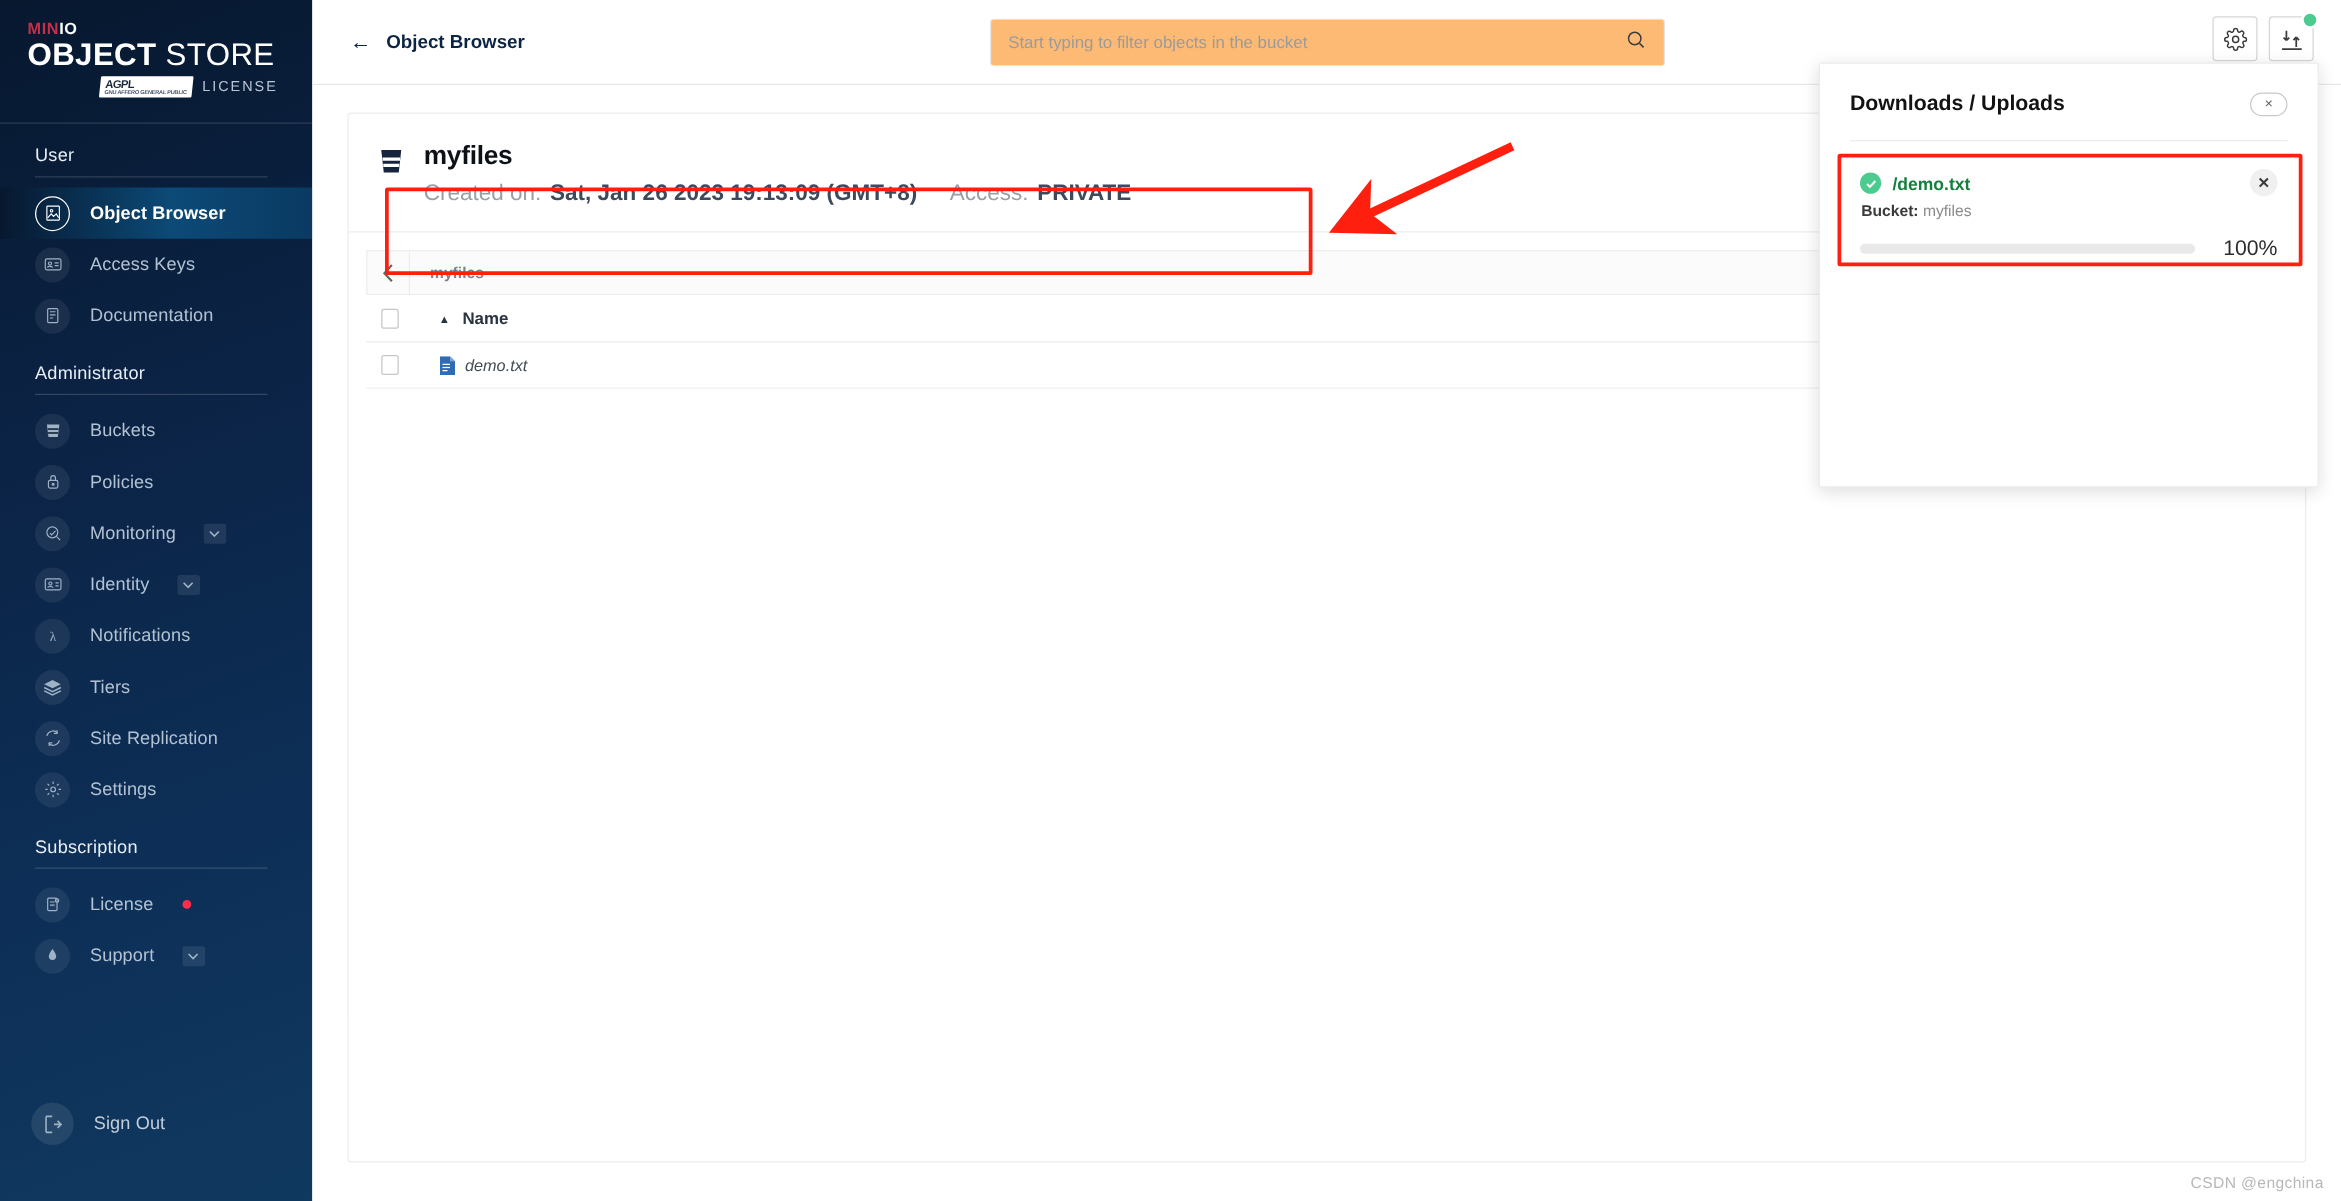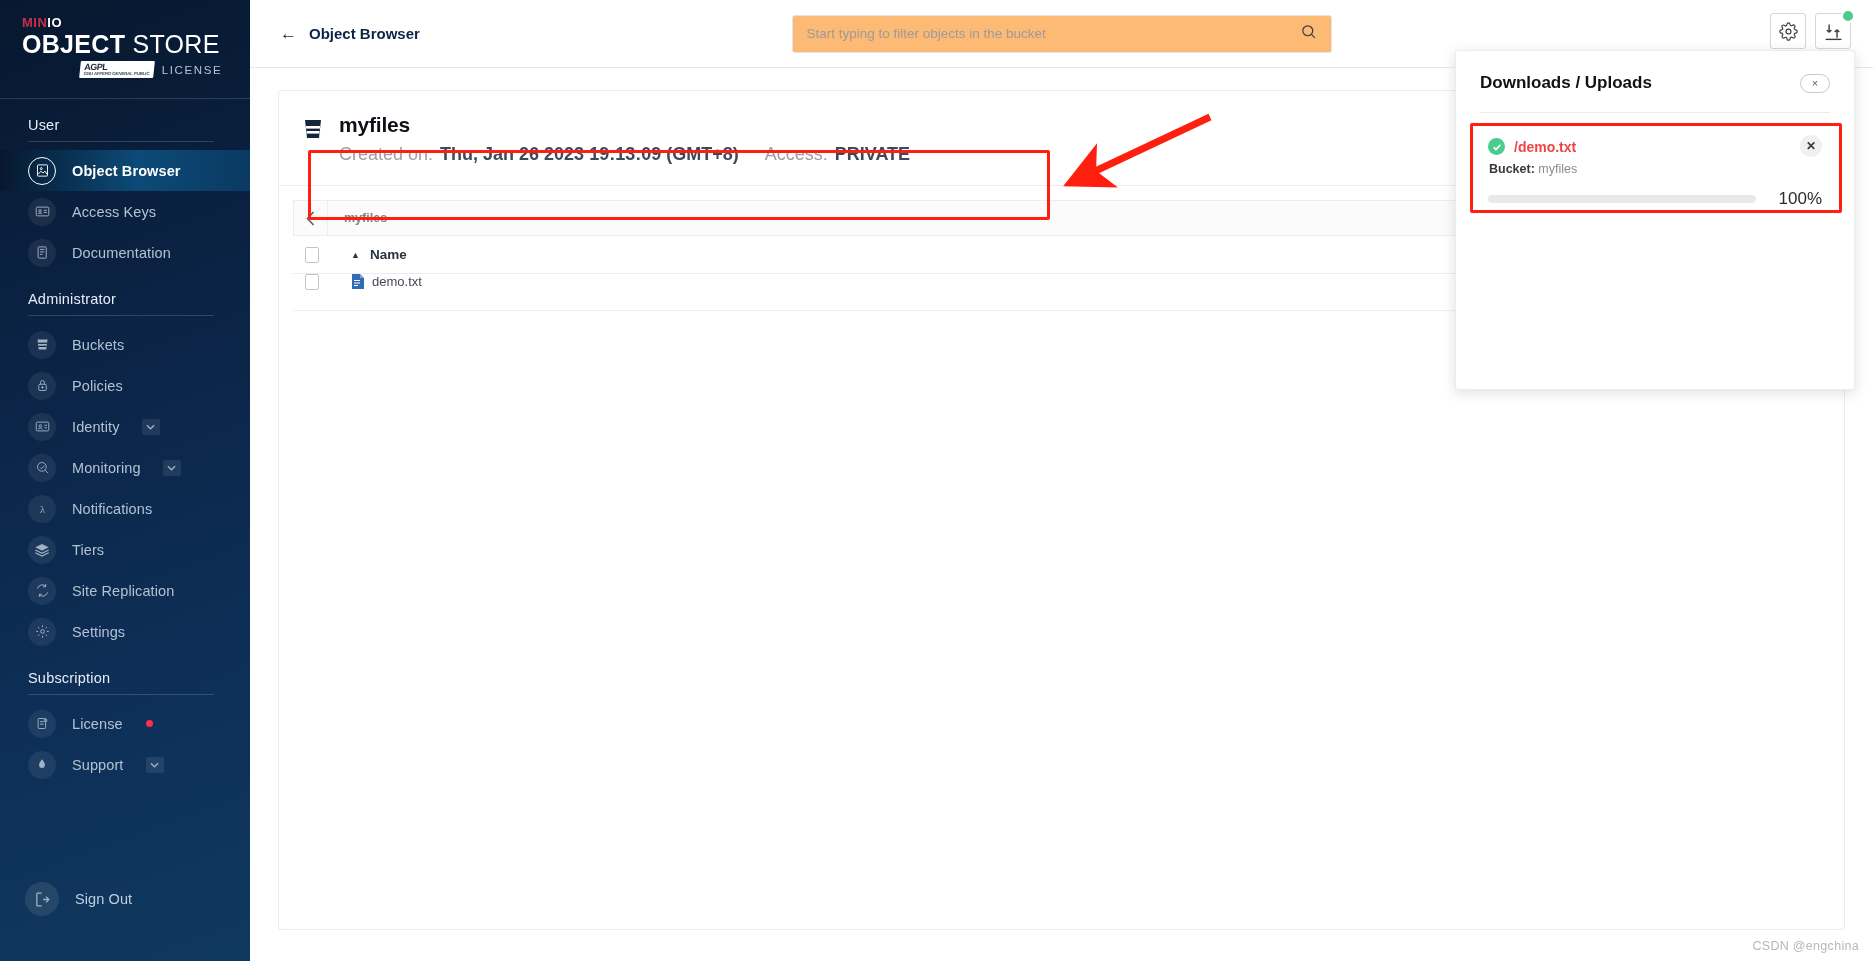--- a/index.html
+++ b/index.html
@@ -145,22 +145,22 @@
     border-right: 1px solid #ededed; color: #5c6672; cursor: pointer;
   }
   .crumb-path { display: flex; align-items: center; padding-left: 16px; font-size: 12.5px; color: #7a8490; font-weight: bold; }
 
   .tbl { margin: 0 14px; }
   .tbl-head {
     display: flex; align-items: center; height: 38px;
     border-bottom: 1px solid #ececec; font-size: 13.5px; font-weight: bold; color: #2a3340;
   }
   .tbl-row {
-    display: flex; align-items: flex-start; height: 37px;
-    border-bottom: 1px solid #f0f0f0; font-size: 13px; color: #444c57;
+    display: flex; align-items: center; height: 37px;
+    border-bottom: 1px solid #f0f0f0; font-size: 13px; color: #444c57; font-style: italic;
   }
   .cb-cell { width: 38px; display: flex; align-items: center; justify-content: center; }
   .cb {
     width: 14px; height: 16px; border: 1px solid #c6c6c6; border-radius: 2px; background: #fff;
     cursor: pointer;
   }
   .c-name { flex: 1; display: flex; align-items: center; gap: 8px; padding-left: 20px; }
   .c-name .sortarrow { font-size: 9px; color: #2a3340; margin-right: 2px; }
   .c-mod { width: 220px; text-align: left; }
   .tbl-head .c-mod { color: #2a3340; }
@@ -186,21 +186,21 @@
     display: flex; align-items: center; justify-content: center; font-size: 11px;
     color: #5a5a5a; cursor: pointer; background: #fff;
   }
   .dl-rule { height: 1px; background: #ececec; margin: 19px 0 0 0; }
   .dl-item { margin-top: 18px; padding: 7px 8px 12px 8px; position: relative; }
   .dl-fname-row { display: flex; align-items: center; gap: 9px; }
   .dl-check {
     width: 17px; height: 17px; border-radius: 50%; background: #4CCB8F;
     display: flex; align-items: center; justify-content: center; color: #fff; font-size: 10px;
   }
-  .dl-fname { font-size: 14px; font-weight: bold; color: #ef4444; text-align: center; }
+  .dl-fname { font-size: 14px; font-weight: bold; color: #15803d; text-align: center; }
   .dl-x {
     position: absolute; right: 8px; top: 4px; width: 22px; height: 22px; border-radius: 50%;
     background: #f0f0f0; display: flex; align-items: center; justify-content: center;
     font-size: 12px; color: #3a3a3a; cursor: pointer; font-weight: bold;
   }
   .dl-bucket { margin-top: 7px; font-size: 12.5px; color: #8b8b8b; padding-left: 1px; }
   .dl-bucket b { color: #3a3a3a; }
   .dl-prog-row { display: flex; align-items: center; gap: 14px; margin-top: 13px; }
   .dl-track { flex: 1; height: 8px; border-radius: 4px; background: #e9e9e9; overflow: hidden; }
   .dl-bar { height: 100%; background: #4CCB8F; border-radius: 4px; }
@@ -285,40 +285,40 @@
               <rect x="6" y="10" width="12" height="10" rx="2"></rect>
               <path d="M9 10V7a3 3 0 016 0v3"></path>
               <circle cx="12" cy="15" r="1.2" fill="currentColor"></circle>
             </svg>
           </span>
           <span>Policies</span>
         </div>
         <div class="nav-item">
           <span class="ic">
             <svg width="15" height="15" viewBox="0 0 24 24" fill="none" stroke="currentColor" stroke-width="1.5">
+              <circle cx="11" cy="11" r="7"></circle>
+              <path d="M16.5 16.5L21 21M8 12l2.2 2.2L15 9"></path>
+            </svg>
+          </span>
+          <span>Monitoring</span>
+          <span class="caret">
+            <svg width="9" height="6" viewBox="0 0 10 6" fill="none" stroke="currentColor" stroke-width="1.5">
+              <path d="M1 1l4 4 4-4"></path>
+            </svg>
+          </span>
+        </div>
+        <div class="nav-item">
+          <span class="ic">
+            <svg width="15" height="15" viewBox="0 0 24 24" fill="none" stroke="currentColor" stroke-width="1.5">
               <rect x="2" y="5" width="20" height="14" rx="2"></rect>
               <circle cx="8.5" cy="11" r="2"></circle>
               <path d="M5 16c.8-1.7 6-1.7 7 0M15 10h4M15 14h4"></path>
             </svg>
           </span>
           <span>Identity</span>
-          <span class="caret">
-            <svg width="9" height="6" viewBox="0 0 10 6" fill="none" stroke="currentColor" stroke-width="1.5">
-              <path d="M1 1l4 4 4-4"></path>
-            </svg>
-          </span>
-        </div>
-        <div class="nav-item">
-          <span class="ic">
-            <svg width="15" height="15" viewBox="0 0 24 24" fill="none" stroke="currentColor" stroke-width="1.5">
-              <circle cx="11" cy="11" r="7"></circle>
-              <path d="M16.5 16.5L21 21M8 12l2.2 2.2L15 9"></path>
-            </svg>
-          </span>
-          <span>Monitoring</span>
           <span class="caret">
             <svg width="9" height="6" viewBox="0 0 10 6" fill="none" stroke="currentColor" stroke-width="1.5">
               <path d="M1 1l4 4 4-4"></path>
             </svg>
           </span>
         </div>
         <div class="nav-item">
           <span class="ic">
             <svg width="15" height="16" viewBox="0 0 24 24" fill="currentColor" font-size="17">
               <text x="12" y="18" text-anchor="middle" font-size="17" font-family="serif">λ</text>
@@ -441,21 +441,21 @@
             <svg width="20" height="22" viewBox="0 0 20 22">
               <path d="M2 2h16l-2 18H4L2 2z" fill="#16243d"></path>
               <rect x="3" y="8" width="14" height="2.6" fill="#ffffff"></rect>
               <rect x="3.6" y="13" width="12.8" height="2.6" fill="#ffffff"></rect>
             </svg>
           </span>
           <div>
             <div class="bucket-name">myfiles</div>
             <div class="bucket-meta">
               <span class="k">Created on:</span>
-              <span class="v">Thu, Jan 26 2023 19:13:09 (GMT+8)</span>
+              <span class="v">Sat, Jan 26 2023 19:13:09 (GMT+8)</span>
               <span class="sp"></span>
               <span class="k">Access:</span>
               <span class="v">PRIVATE</span>
             </div>
           </div>
           <div class="ghost-btn"></div>
         </div>
 
         <div class="crumbbar">
           <div class="crumb-btn">

